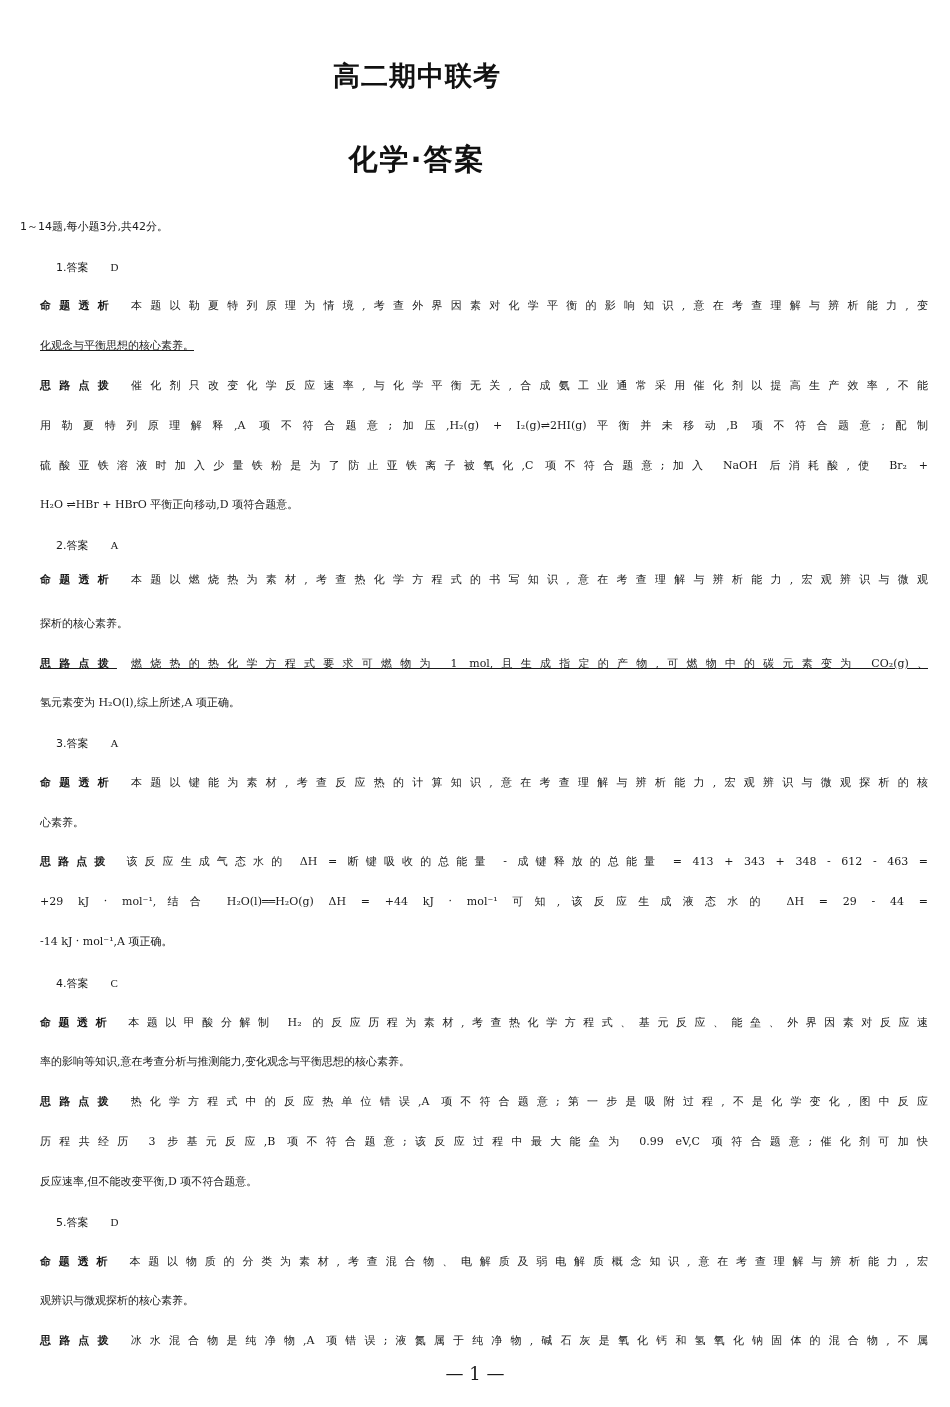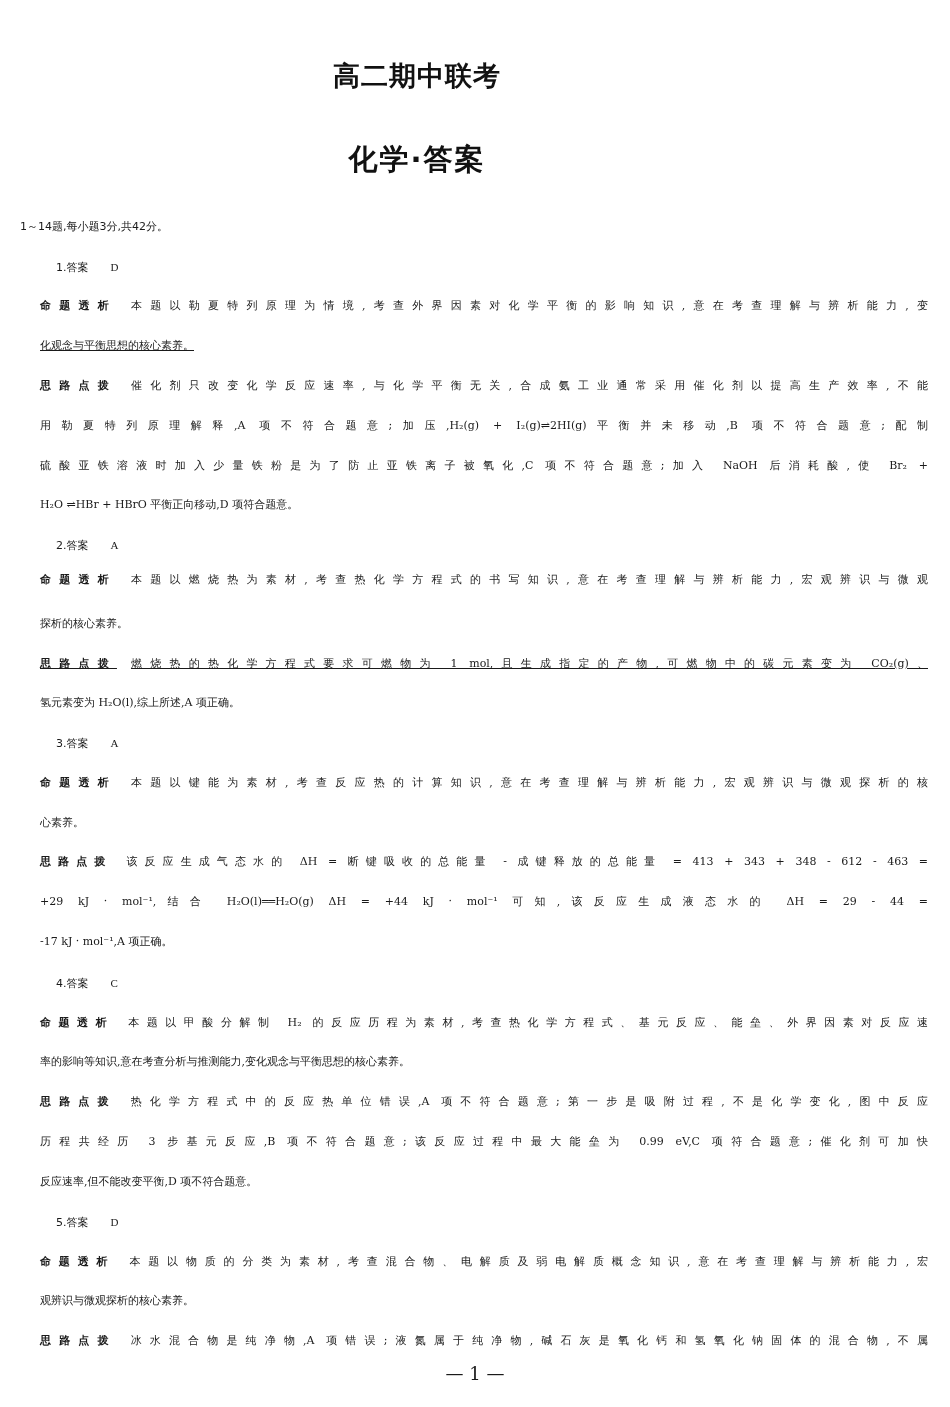--- a/index.html
+++ b/index.html
@@ -55,21 +55,21 @@
 <div class="line cont spread" style="top:653px;text-decoration:underline;"><span class="lbl">思路点拨</span><span>燃烧热的热化学方程式要求可燃物为 1 mol,且生成指定的产物,可燃物中的碳元素变为 CO₂(g)、</span></div>
 <div class="line cont" style="top:692px;">氢元素变为 H₂O(l),综上所述,A 项正确。</div>
 
 <div class="line qhead" style="top:732px;">
   <span>3.</span><span>答案</span><span class="ans">A</span>
 </div>
 <div class="line cont spread" style="top:772px;"><span class="lbl">命题透析</span><span>本题以键能为素材,考查反应热的计算知识,意在考查理解与辨析能力,宏观辨识与微观探析的核</span></div>
 <div class="line cont" style="top:812px;">心素养。</div>
 <div class="line cont spread" style="top:851px;"><span class="lbl">思路点拨</span><span>该反应生成气态水的 ΔH = 断键吸收的总能量 - 成键释放的总能量 = 413 + 343 + 348 - 612 - 463 =</span></div>
 <div class="line cont spread" style="top:891px;">+29 kJ · mol⁻¹,结合 H₂O(l)══H₂O(g)   ΔH = +44 kJ · mol⁻¹ 可知,该反应生成液态水的 ΔH = 29 - 44 =</div>
-<div class="line cont" style="top:931px;">-17 kJ · mol⁻¹,A 项正确。</div>
+<div class="line cont" style="top:931px;">-14 kJ · mol⁻¹,A 项正确。</div>
 
 <div class="line qhead" style="top:972px;">
   <span>4.</span><span>答案</span><span class="ans">C</span>
 </div>
 <div class="line cont spread" style="top:1012px;"><span class="lbl">命题透析</span><span>本题以甲酸分解制 H₂ 的反应历程为素材,考查热化学方程式、基元反应、能垒、外界因素对反应速</span></div>
 <div class="line cont" style="top:1051px;">率的影响等知识,意在考查分析与推测能力,变化观念与平衡思想的核心素养。</div>
 <div class="line cont spread" style="top:1091px;"><span class="lbl">思路点拨</span><span>热化学方程式中的反应热单位错误,A 项不符合题意;第一步是吸附过程,不是化学变化,图中反应</span></div>
 <div class="line cont spread" style="top:1131px;">历程共经历 3 步基元反应,B 项不符合题意;该反应过程中最大能垒为 0.99 eV,C 项符合题意;催化剂可加快</div>
 <div class="line cont" style="top:1171px;">反应速率,但不能改变平衡,D 项不符合题意。</div>
 

